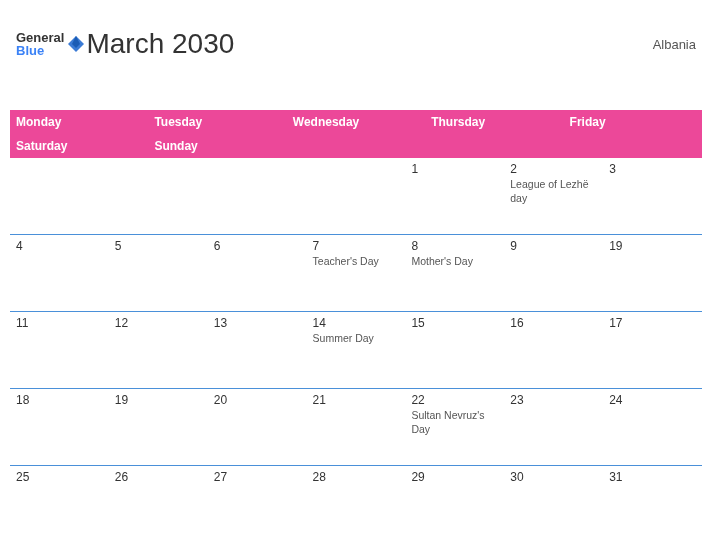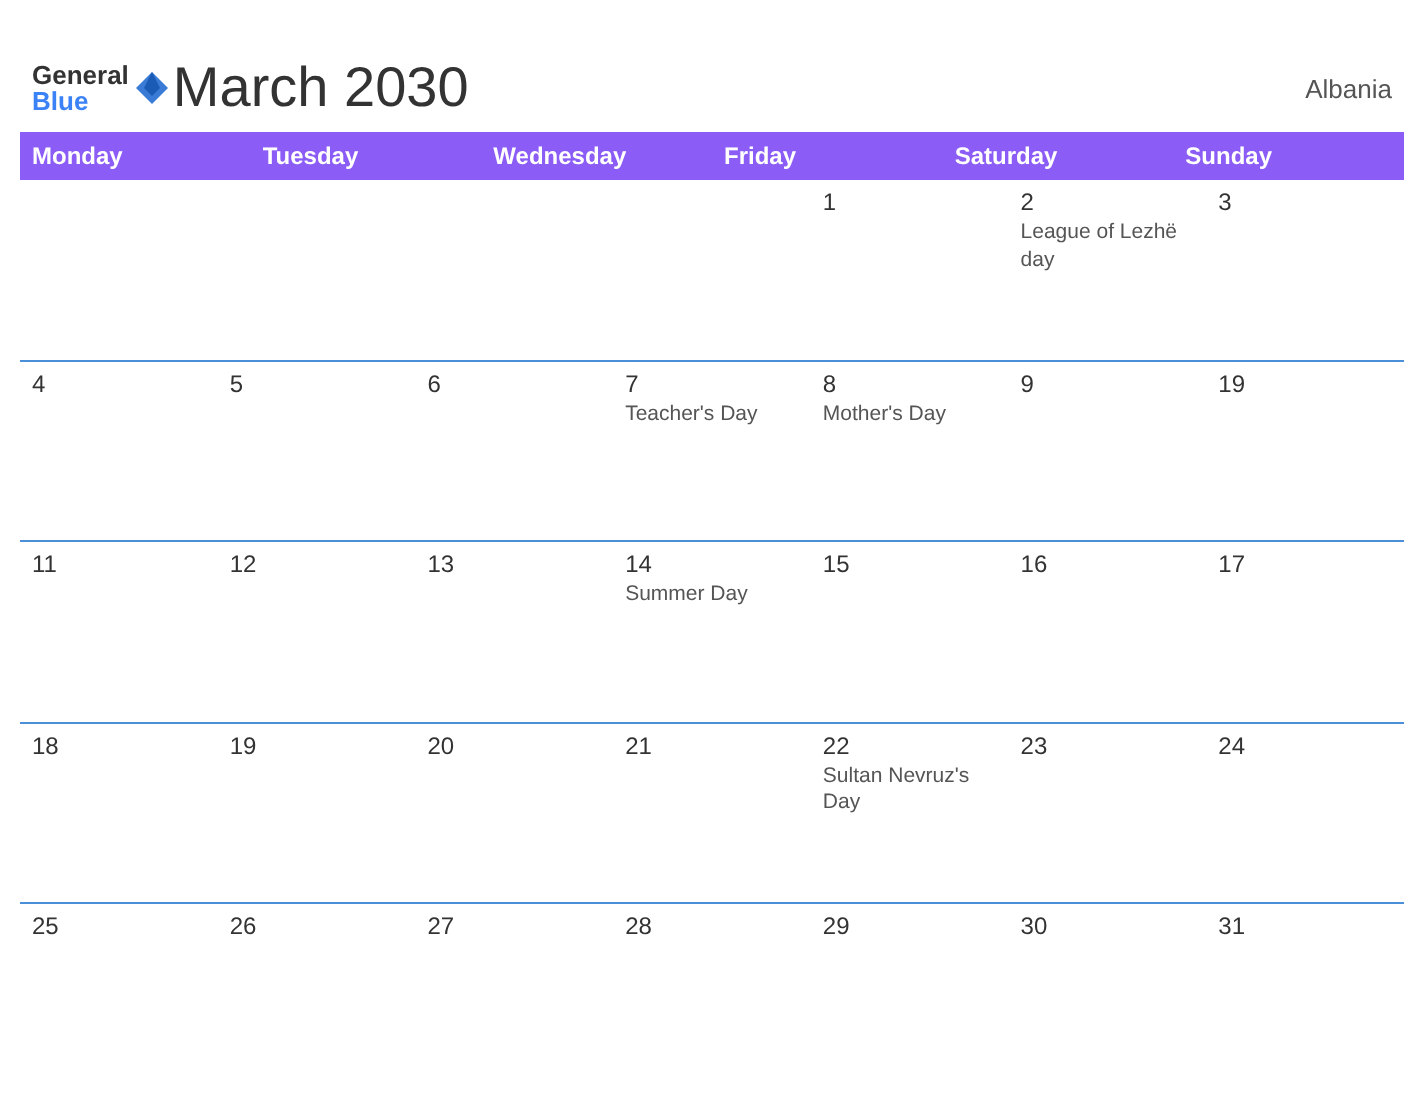--- a/index.html
+++ b/index.html
@@ -59,22 +59,23 @@
       text-align: right;
     }
     .calendar {
       flex: 1;
       display: flex;
       flex-direction: column;
       padding: 0 10px 8px 10px;
     }
     .cal-header-row {
       display: grid;
-      grid-template-columns: repeat(6, 1fr);
-      background: #8b5cf6;
+      grid-template-columns: repeat(5, 1fr);
+      background: #ec4899;
+      margin-top: 44px;
     }
     .cal-header-cell {
       color: #fff;
       font-size: 12px;
       font-weight: bold;
       padding: 5px 6px;
       text-align: left;
     }
     .cal-body {
       flex: 1;
@@ -132,20 +133,21 @@
     </div>
     <div class="title">March 2030</div>
     <div class="country">Albania</div>
   </div>
 
   <div class="calendar">
     <div class="cal-header-row">
     <div class="cal-header-cell">Monday</div>
         <div class="cal-header-cell">Tuesday</div>
         <div class="cal-header-cell">Wednesday</div>
+        <div class="cal-header-cell">Thursday</div>
         <div class="cal-header-cell">Friday</div>
         <div class="cal-header-cell">Saturday</div>
         <div class="cal-header-cell">Sunday</div>
       </div>
     <div class="cal-body">
     <div class="cal-week">
           <div class="cal-cell empty"></div>
           <div class="cal-cell empty"></div>
           <div class="cal-cell empty"></div>
           <div class="cal-cell empty"></div>

